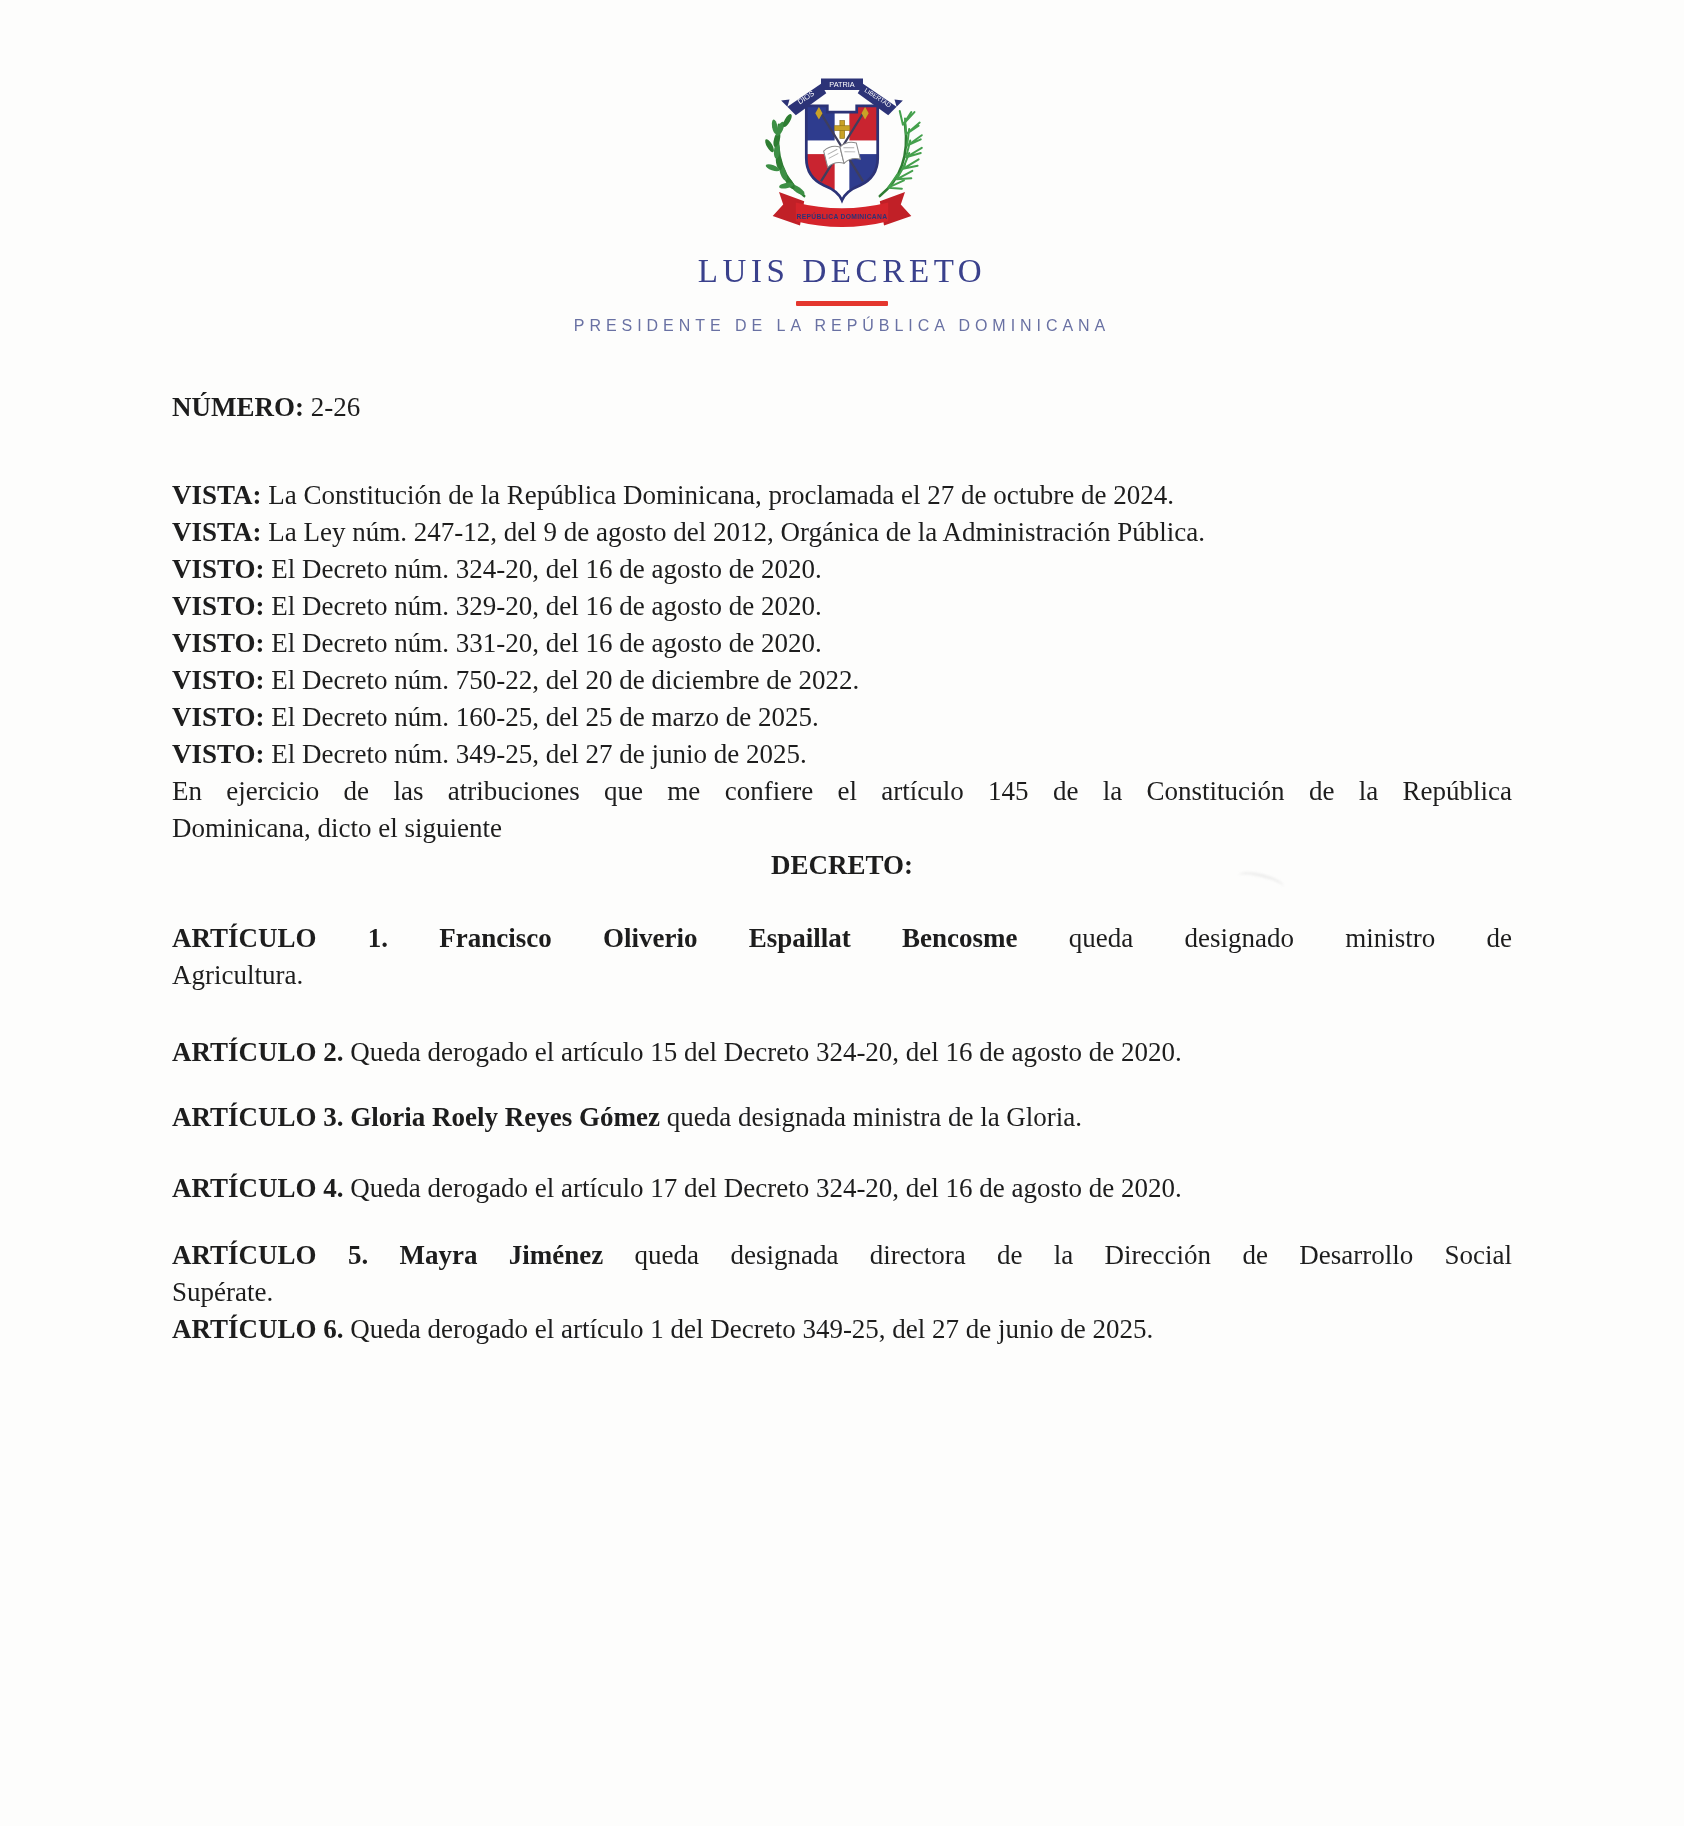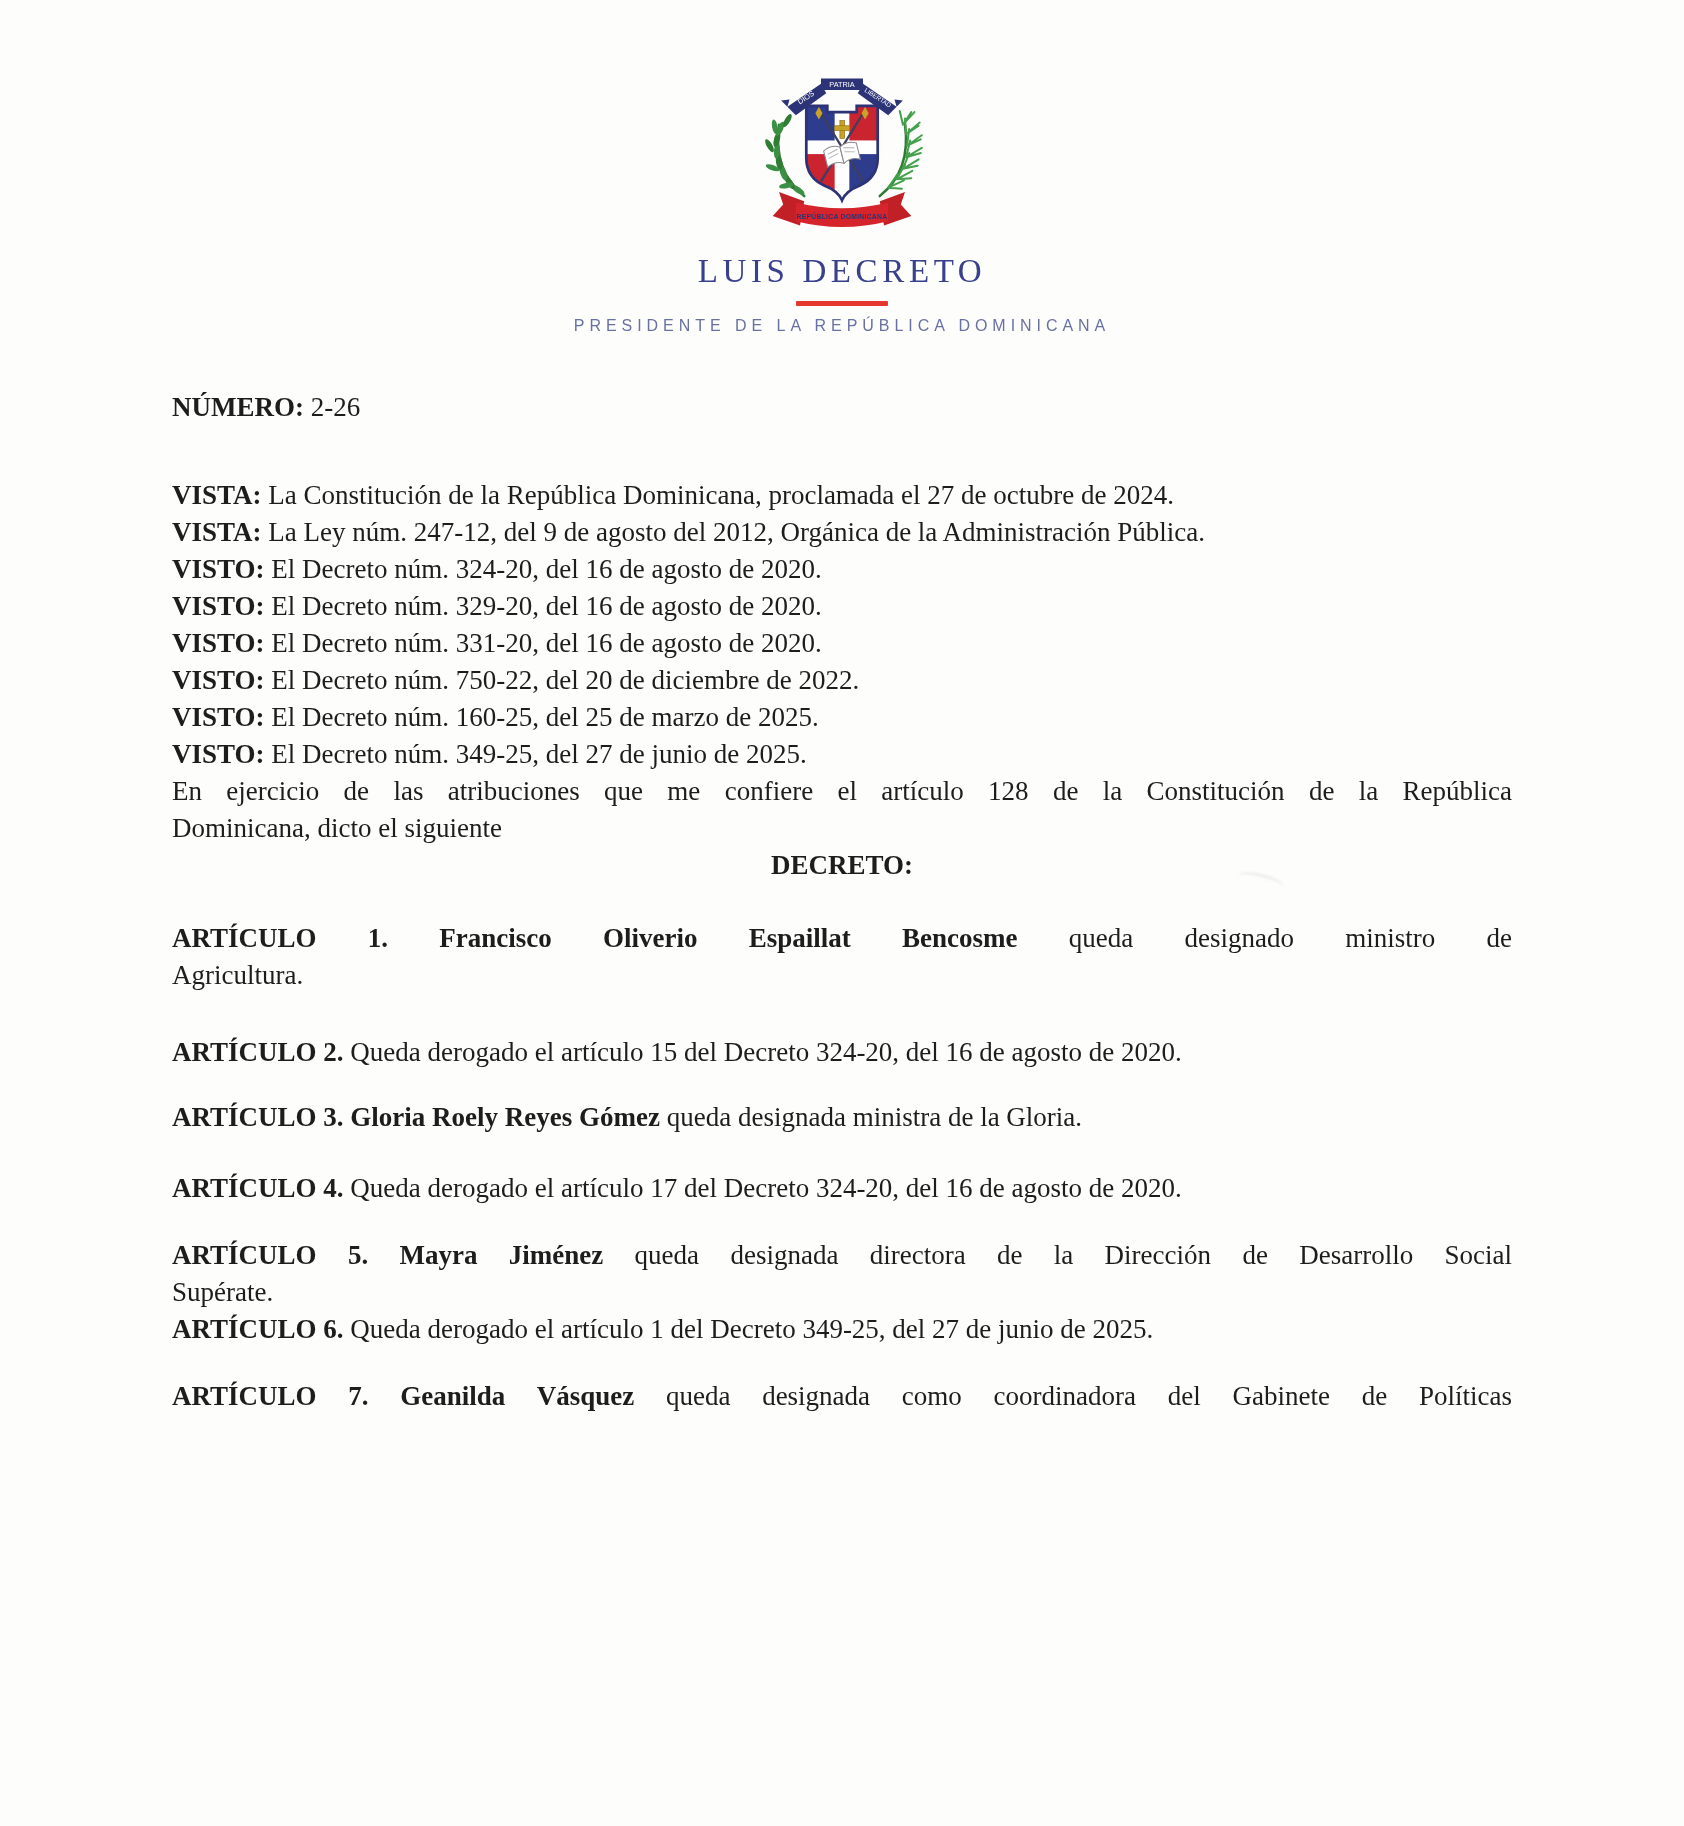--- a/index.html
+++ b/index.html
@@ -170,36 +170,33 @@
     <p class="cons"><b>VISTO:</b><span> El Decreto núm. 329-20, del 16 de agosto de 2020.</span></p>
 
     <p class="cons"><b>VISTO:</b><span> El Decreto núm. 331-20, del 16 de agosto de 2020.</span></p>
 
     <p class="cons"><b>VISTO:</b><span> El Decreto núm. 750-22, del 20 de diciembre de 2022.</span></p>
 
     <p class="cons"><b>VISTO:</b><span> El Decreto núm. 160-25, del 25 de marzo de 2025.</span></p>
 
     <p class="cons"><b>VISTO:</b><span> El Decreto núm. 349-25, del 27 de junio de 2025.</span></p>
 
-    <p class="preamble"><span class="jline">En ejercicio de las atribuciones que me confiere el artículo 128 de la Constitución de la República</span><span>Dominicana, dicto el siguiente</span></p>
+    <p class="preamble"><span class="jline">En ejercicio de las atribuciones que me confiere el artículo 145 de la Constitución de la República</span><span>Dominicana, dicto el siguiente</span></p>
 
     <p class="decree-heading">DECRETO:</p>
 
     <p class="art mt36"><span class="jline"><b>ARTÍCULO 1. Francisco Oliverio Espaillat Bencosme</b><span> queda designado ministro de</span></span><span>Agricultura.</span></p>
 
     <p class="art mt40"><b>ARTÍCULO 2.</b><span> Queda derogado el artículo 15 del Decreto 324-20, del 16 de agosto de 2020.</span></p>
 
     <p class="art mt28"><b>ARTÍCULO 3. Gloria Roely Reyes Gómez</b><span> queda designada ministra de la Gloria.</span></p>
 
     <p class="art mt34"><b>ARTÍCULO 4.</b><span> Queda derogado el artículo 17 del Decreto 324-20, del 16 de agosto de 2020.</span></p>
 
     <p class="art mt30"><span class="jline"><b>ARTÍCULO 5. Mayra Jiménez</b><span> queda designada directora de la Dirección de Desarrollo Social</span></span><span>Supérate.</span></p>
 
     <p class="art"><b>ARTÍCULO 6.</b><span> Queda derogado el artículo 1 del Decreto 349-25, del 27 de junio de 2025.</span></p>
 
-    <p class="art mt30">
-        <span class="jline"><b>ARTÍCULO 7. Geanilda Vásquez</b><span> queda designada como coordinadora del Gabinete de Políticas</span></span>
-      </p>
 
   </div>
 </div>
 
 <div class="smudge"></div>
 
 </body></html>

